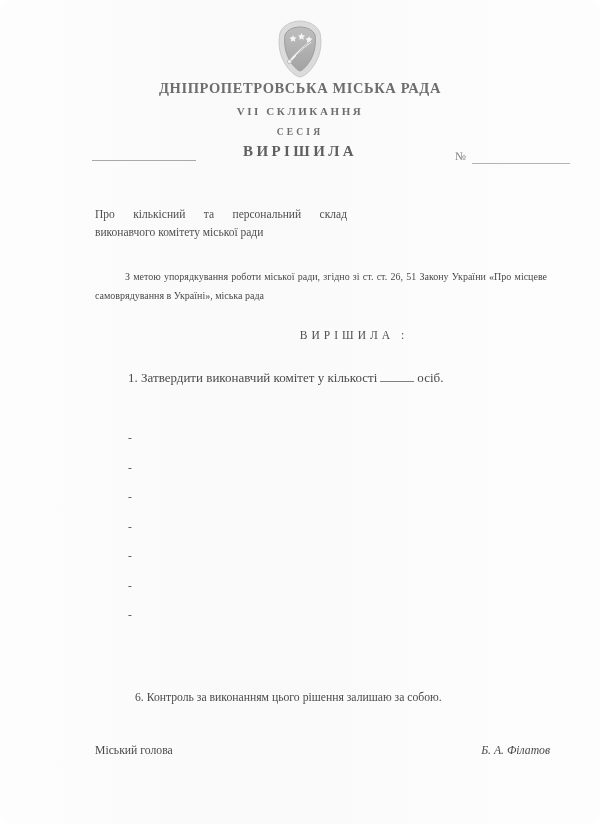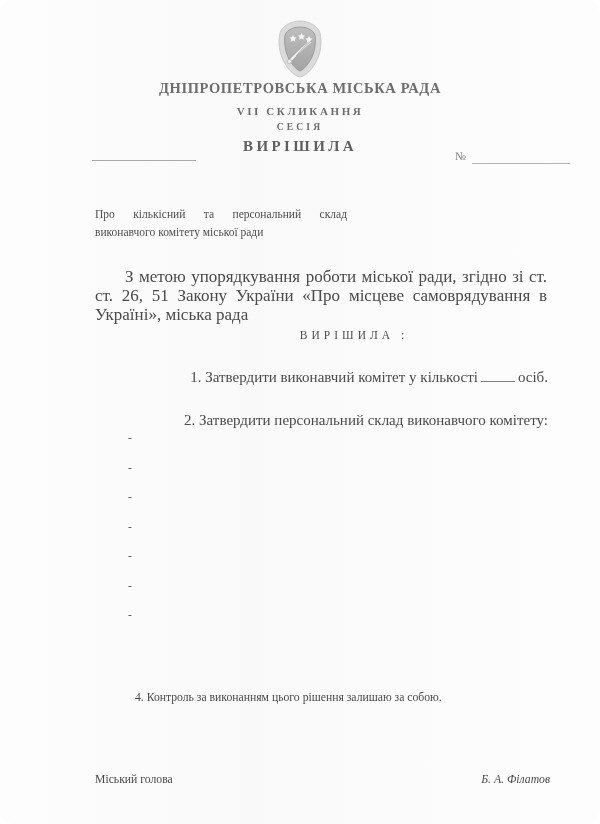--- a/index.html
+++ b/index.html
@@ -70,21 +70,21 @@
     font-weight: bold;
     letter-spacing: 2.6px;
     line-height: 15px;
     margin-top: 8px;
   }
   .session {
     font-size: 9.5px;
     font-weight: bold;
     letter-spacing: 3.2px;
     line-height: 14px;
-    margin-top: 1px;
+    margin-top: 6px;
   }
   .doc-kind {
     font-size: 15px;
     font-weight: bold;
     letter-spacing: 3.4px;
     line-height: 18px;
     margin-top: 3px;
     color: #5f5f5f;
   }
 
@@ -132,21 +132,21 @@
     color: #4f4f4f;
     margin-top: 20px;
   }
 
   
   .preamble {
     position: absolute;
     top: 267px;
     left: 95px;
     width: 452px;
-    font-size: 17px;
+    font-size: 10px;
     line-height: 19px;
     text-align: justify;
     text-indent: 30px;
     color: #4a4a4a;
   }
 
   
   .resolved {
     position: absolute;
     top: 329px;
@@ -157,24 +157,23 @@
     letter-spacing: 4px;
     color: #4f4f4f;
     padding-left: 40px;
     box-sizing: border-box;
     margin-left: 34px;
   }
 
   
   .item {
     position: absolute;
-    font-size: 15px;
+    font-size: 13px;
     line-height: 19px;
     color: #4a4a4a;
-    text-align: right;
   }
   .item-1 { top: 368px; left: 128px; width: 420px; }
   .item-2 { top: 411px; left: 128px; width: 420px; }
 
   .blank-inline {
     display: inline-block;
     width: 34px;
     border-bottom: 1px solid #808080;
     vertical-align: baseline;
     margin: 0 3px;
@@ -224,21 +223,20 @@
   .signature {
     position: absolute;
     top: 744px;
     left: 95px;
     width: 455px;
     display: flex;
     justify-content: space-between;
     align-items: baseline;
     font-size: 11.7px;
     color: #4a4a4a;
-    margin-top: 29px;
   }
   .sign-title { white-space: nowrap; }
   .sign-name { white-space: nowrap; font-style: italic; }
 </style>
 </head>
 <body>
 
 <div class="page">
 
   <div class="emblem-wrap">
@@ -284,33 +282,32 @@
   <div class="subject">Про кількісний та персональний склад виконавчого комітету міської ради</div>
 
   <div class="preamble">З метою упорядкування роботи міської ради, згідно зі ст. ст. 26, 51 Закону України «Про місцеве самоврядування в Україні», міська рада</div>
 
   <div class="resolved">ВИРІШИЛА :</div>
 
   <div class="item item-1">
     <span>1.  Затвердити виконавчий комітет у кількості</span><span class="blank-inline"></span><span>осіб.</span>
   </div>
 
-  <div class="item item-2">2.  Затвердити персональний склад виконавчого комітету:</div>
 
   <div class="dash-list">
     <div class="dash-item">-</div>
     <div class="dash-item">-</div>
     <div class="dash-item">-</div>
     <div class="dash-item">-</div>
     <div class="dash-item">-</div>
     <div class="dash-item">-</div>
     <div class="dash-item">-</div>
   </div>
 
 
-  <div class="para-4">4. Контроль за виконанням цього рішення залишаю за собою.</div>
+  <div class="para-4">6. Контроль за виконанням цього рішення залишаю за собою.</div>
 
   <div class="signature">
     <div class="sign-title">Міський голова</div>
     <div class="sign-name">Б. А. Філатов</div>
   </div>
 
 </div>
 
 </body></html>

